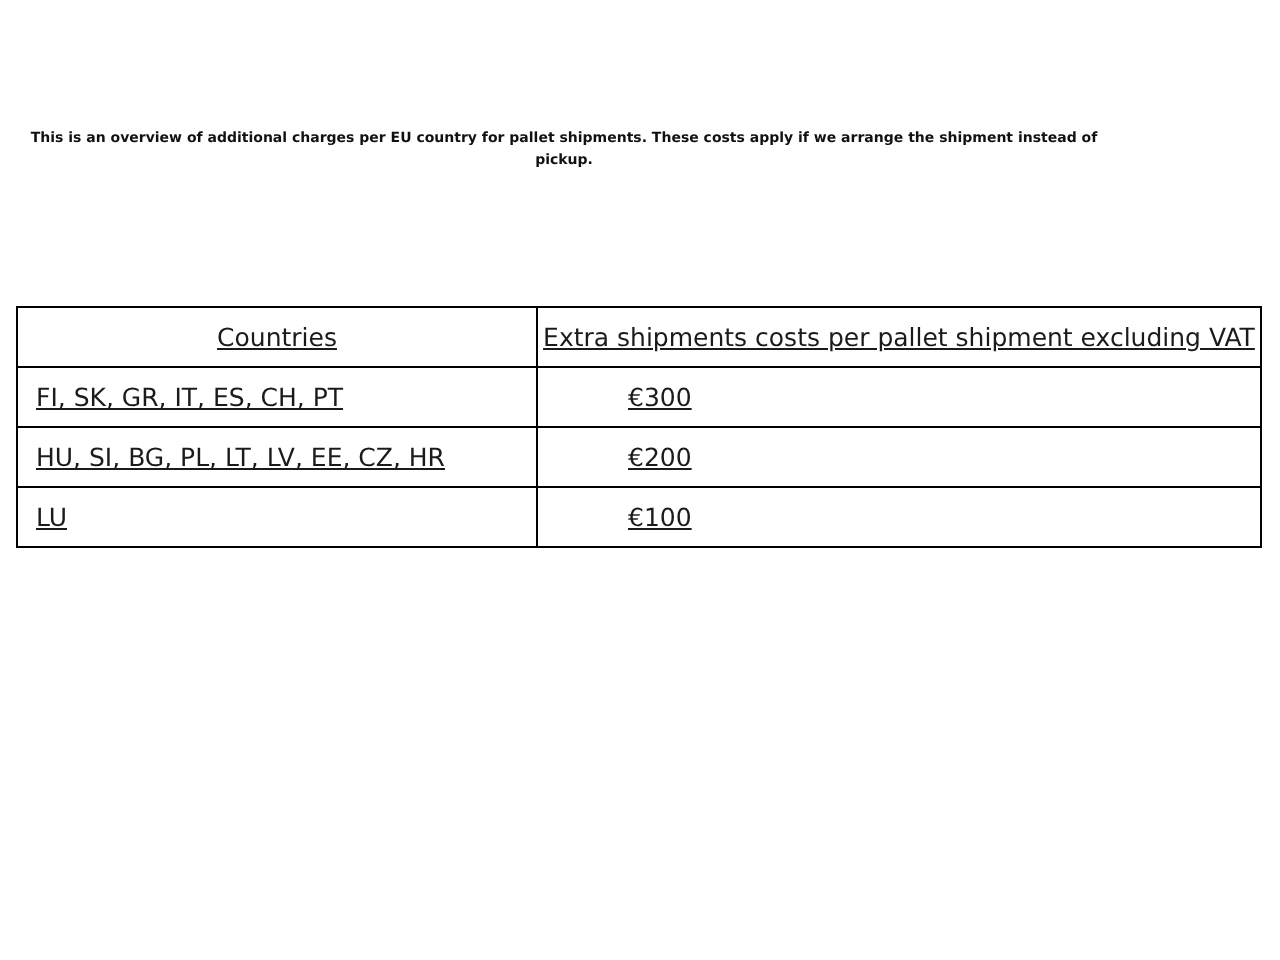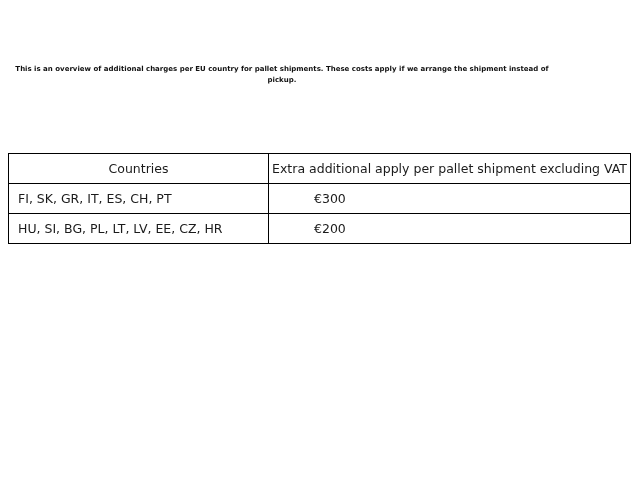--- a/index.html
+++ b/index.html
@@ -37,20 +37,21 @@
     font-size: 12.5px;
     color: #1b1b1b;
   }
   table.charges col.c1 { width: 260px; }
   table.charges th,
   table.charges td {
     border: 1px solid #000000;
     font-weight: normal;
     white-space: nowrap;
     overflow: hidden;
+    text-decoration: underline;
   }
   table.charges th {
     height: 29px;
     text-align: center;
     padding: 0 2px;
   }
   table.charges td {
     height: 27px;
     text-align: left;
     vertical-align: middle;
@@ -66,28 +67,32 @@
   <div class="intro">This is an overview of additional charges per EU country for pallet shipments. These costs apply if we arrange the shipment instead of pickup.</div>
 
   <table class="charges">
     <colgroup>
       <col class="c1">
       <col class="c2">
     </colgroup>
     <thead>
       <tr>
         <th>Countries</th>
-        <th>Extra additional apply per pallet shipment excluding VAT</th>
+        <th>Extra shipments costs per pallet shipment excluding VAT</th>
       </tr>
     </thead>
     <tbody>
       <tr>
         <td class="countries-cell">FI, SK, GR, IT, ES, CH, PT</td>
         <td class="cost-cell">€300</td>
       </tr>
       <tr>
         <td class="countries-cell">HU, SI, BG, PL, LT, LV, EE, CZ, HR</td>
         <td class="cost-cell">€200</td>
       </tr>
+      <tr>
+        <td class="countries-cell">LU</td>
+        <td class="cost-cell">€100</td>
+      </tr>
     </tbody>
   </table>
 
 </div>
 
 </body></html>

